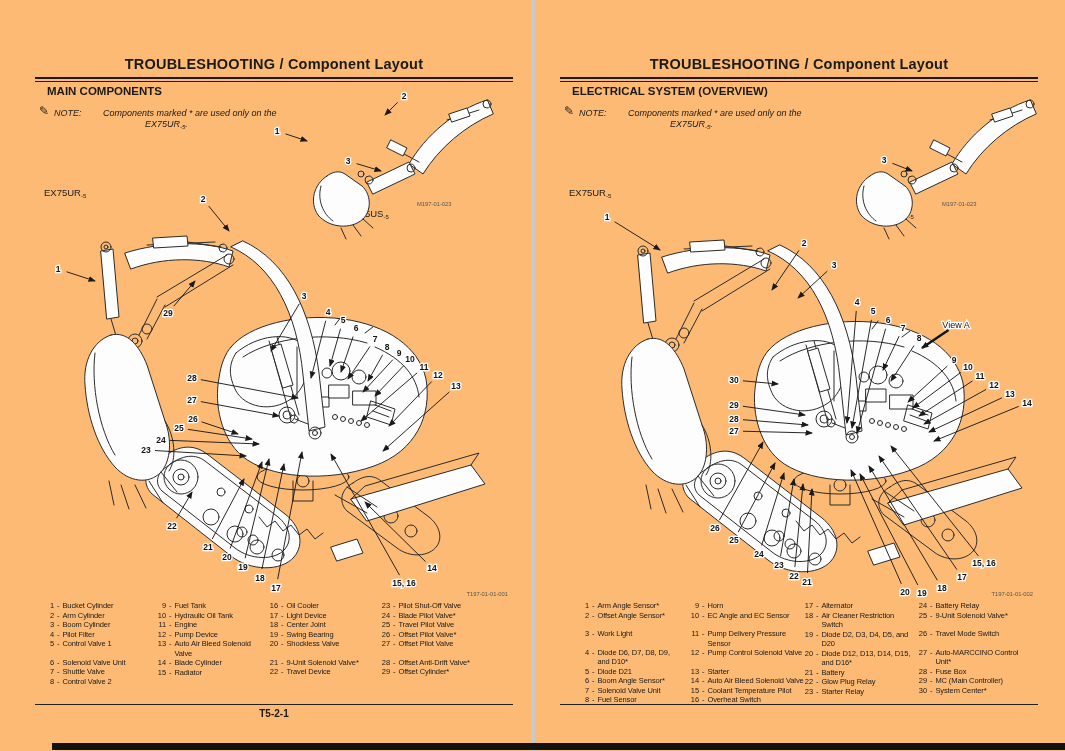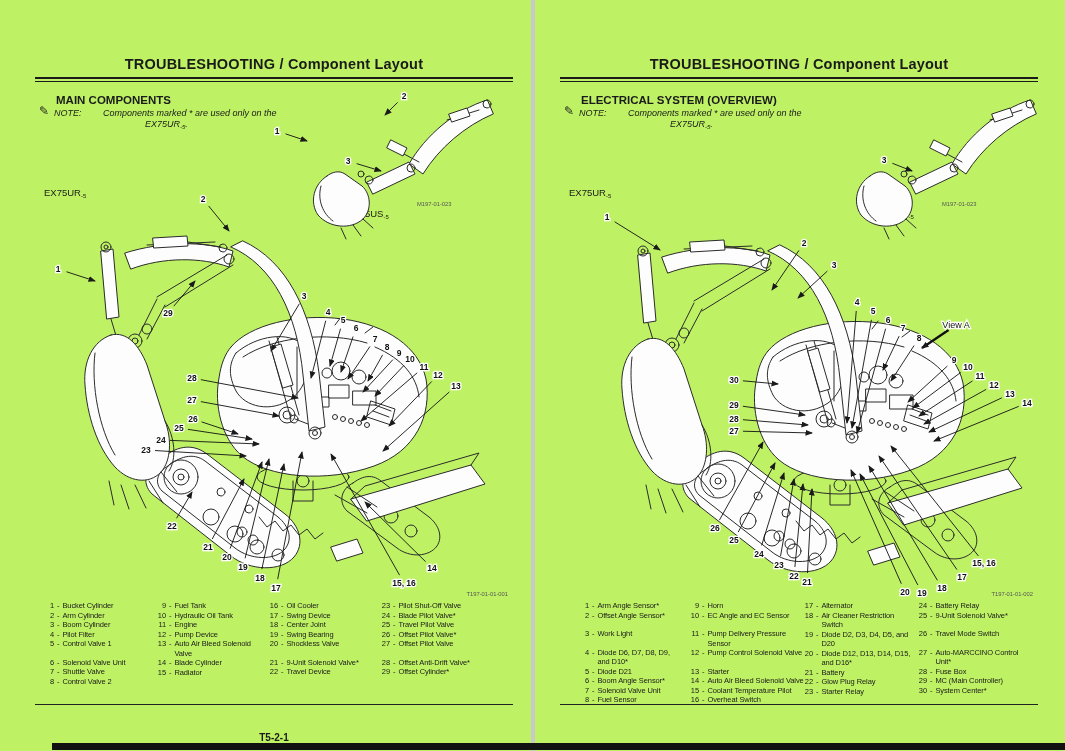--- a/index.html
+++ b/index.html
@@ -1,23 +1,23 @@
 <!DOCTYPE html>
 <html><head>
 <meta charset="utf-8">
 <style>
   html,body{margin:0;padding:0;background:#ffffff;}
-  .sheet{position:relative;width:1065px;height:751px;background:#bef264;
+  .sheet{position:relative;width:1065px;height:751px;background:#fdba74;
          font-family:"Liberation Sans",sans-serif;color:#1a1a1a;overflow:hidden;}
   .page{position:absolute;top:0;height:751px;}
   .ptitle{position:absolute;top:56px;left:0;right:0;text-align:center;margin:0;
           font-size:14.5px;font-weight:bold;letter-spacing:.2px;}
   .trule{position:absolute;top:77px;left:0;right:0;height:2px;
          border-top:2.5px solid #1a1a1a;border-bottom:1px solid #1a1a1a;}
-  .sect{position:absolute;top:82px;left:9px;margin:12px;font-size:11.5px;font-weight:bold;}
+  .sect{position:absolute;top:82px;left:9px;margin:3px;font-size:11.5px;font-weight:bold;}
   .note{position:absolute;top:108px;left:4px;font-style:italic;font-size:9px;line-height:11px;height:26px;}
   .pencil{position:absolute;left:0;top:-2px;font-size:12px;font-style:normal;}
   .note-label{position:absolute;left:15px;top:0;}
   .note-body{position:absolute;left:64px;top:0;white-space:nowrap;}
   .note-line2{margin-left:42px;}
   .model-label{position:absolute;top:187px;left:9px;font-size:9.5px;}
   .inset-label{position:absolute;top:208px;left:312px;font-size:9.5px;}
   sub{font-size:6px;vertical-align:-2px;}
   .inset-code{position:absolute;top:201px;left:382px;font-size:5.8px;color:#555;}
   .fig-code{position:absolute;top:591px;right:5px;font-size:5.8px;color:#555;}
@@ -31,21 +31,21 @@
   .co-line.big{stroke-width:2.4;}
   .parts-list{position:absolute;top:601px;left:0;right:0;height:100px;
               font-size:7.5px;line-height:9.5px;}
   .pl-col{position:absolute;top:0;}
   .pl-item{display:flex;letter-spacing:-0.1px;}
   .pl-gap{margin-top:9px;}
   .pl-num{width:13px;text-align:right;flex:none;}
   .pl-dash{padding:0 3px;flex:none;}
   .pl-txt{white-space:pre;}
   .foot-rule{position:absolute;top:704px;left:0;right:0;border-top:1.6px solid #222;}
-  .page-num{position:absolute;top:732px;left:0;right:0;text-align:center;
+  .page-num{position:absolute;top:708px;left:0;right:0;text-align:center;
             font-weight:bold;font-size:10px;}
   .gutter{position:absolute;left:531px;top:0;width:4px;height:751px;background:#c9c9c9;}
   .scan-bar{position:absolute;left:52px;right:0;top:743px;height:7px;background:#111;}
   .shared-defs{position:absolute;width:0;height:0;}
 </style>
 </head>
 <body>
 
 <div class="sheet">
 
@@ -311,21 +311,21 @@
         </div>
         <div class="pl-col" style="left: 230px;">
           <div class="pl-item">
             <span class="pl-num">16</span>
             <span class="pl-dash">-</span>
             <span class="pl-txt">Oil Cooler</span>
           </div>
           <div class="pl-item">
             <span class="pl-num">17</span>
             <span class="pl-dash">-</span>
-            <span class="pl-txt">Swing Device</span>
+            <span class="pl-txt">Light Device</span>
           </div>
           <div class="pl-item">
             <span class="pl-num">18</span>
             <span class="pl-dash">-</span>
             <span class="pl-txt">Center Joint</span>
           </div>
           <div class="pl-item">
             <span class="pl-num">19</span>
             <span class="pl-dash">-</span>
             <span class="pl-txt">Swing Bearing</span>

